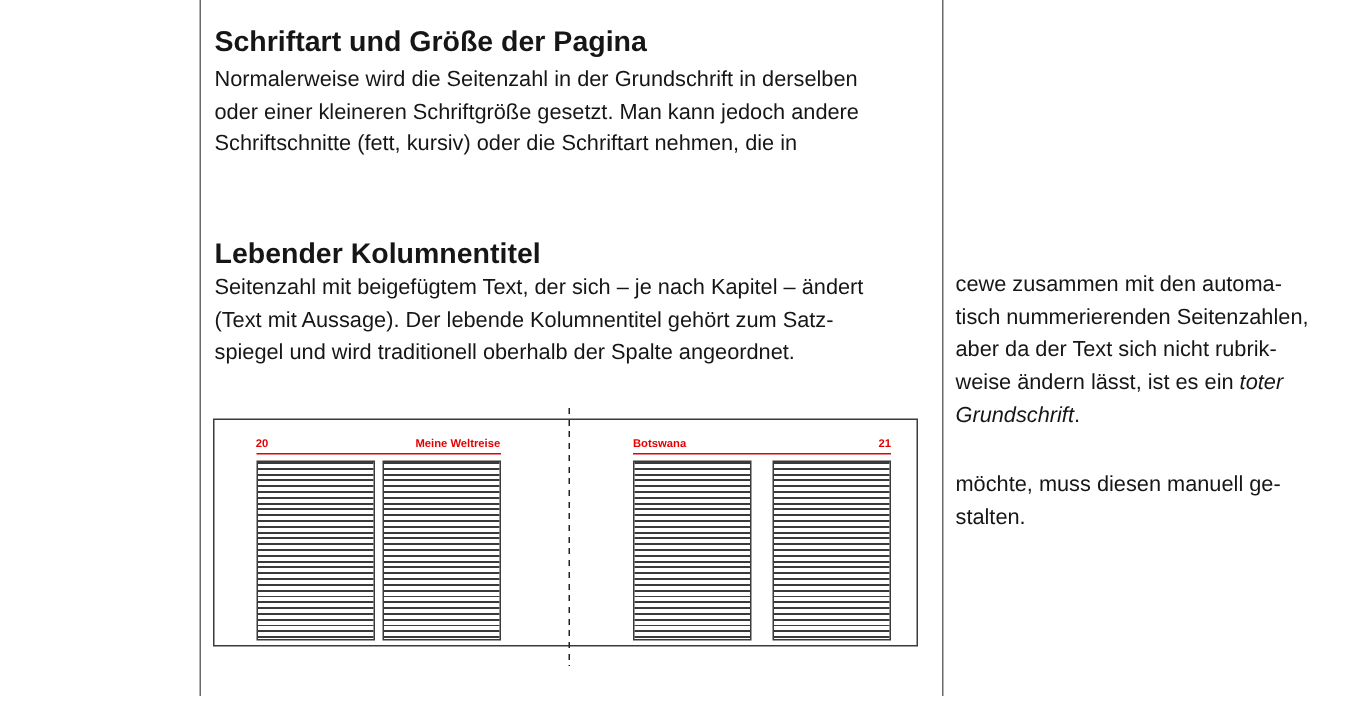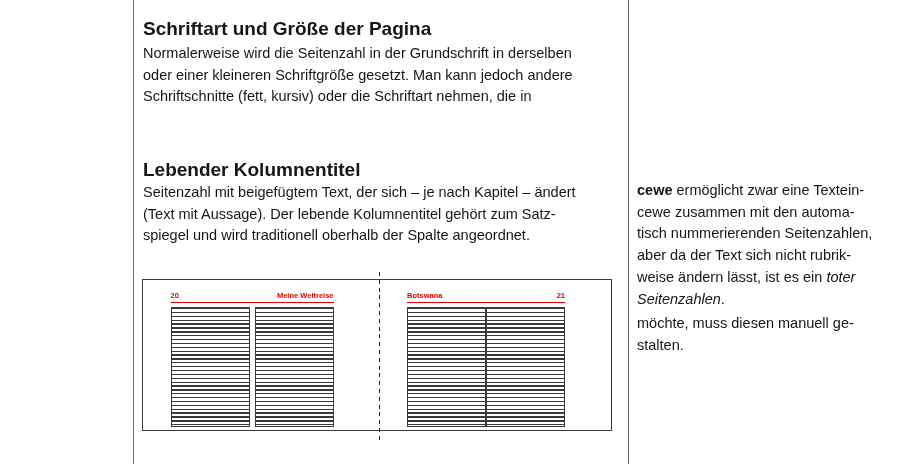--- a/index.html
+++ b/index.html
@@ -39,21 +39,21 @@
   .diagram{
     position:absolute;left:142px;top:279px;width:470px;height:152px;
     border:1.5px solid #3b3b3b;box-sizing:border-box;background:#ffffff;
   }
   .spine{
     position:absolute;left:235.5px;top:-8.5px;width:1.6px;height:172px;
     background:repeating-linear-gradient(to bottom,#222222 0 4px,transparent 4px 7.8px);
   }
   .book-page{position:absolute;top:11px;}
   .book-page.lp{left:27.5px;width:163px;}
-  .book-page.rp{left:264px;width:158px;}
+  .book-page.rp{left:279px;width:172px;}
   .page-header{
     display:flex;justify-content:space-between;align-items:center;
     font-size:7.5px;font-weight:bold;color:#e60000;
     border-bottom:1.5px solid #e60000;
     padding-bottom:2px;height:9px;line-height:9px;
   }
   .cols{display:flex;justify-content:space-between;margin-top:4px;}
   .tcol{
     width:77px;height:118px;
     border:1px solid #3a3a3a;
@@ -110,31 +110,28 @@
       <div class="cols">
         <div class="tcol"></div>
         <div class="tcol"></div>
       </div>
     </div>
   </div>
 
   <div class="side-col">
 
     <div class="para" style="top:180px">
-      <div class="line">
-        <span class="bold">cewe</span><span> ermöglicht zwar eine Textein-</span>
-      </div>
       <div class="line">cewe zusammen mit den automa-</div>
       <div class="line">tisch nummerierenden Seitenzahlen,</div>
       <div class="line">aber da der Text sich nicht rubrik-</div>
       <div class="line">
         <span>weise ändern lässt, ist es ein </span><em>toter</em>
       </div>
       <div class="line">
-        <em>Seitenzahlen</em><span>.</span>
+        <em>Grundschrift</em><span>.</span>
       </div>
     </div>
 
     <div class="para" style="top:313px">
       <div class="line">möchte, muss diesen manuell ge-</div>
       <div class="line">stalten.</div>
     </div>
   </div>
 
 </div>

